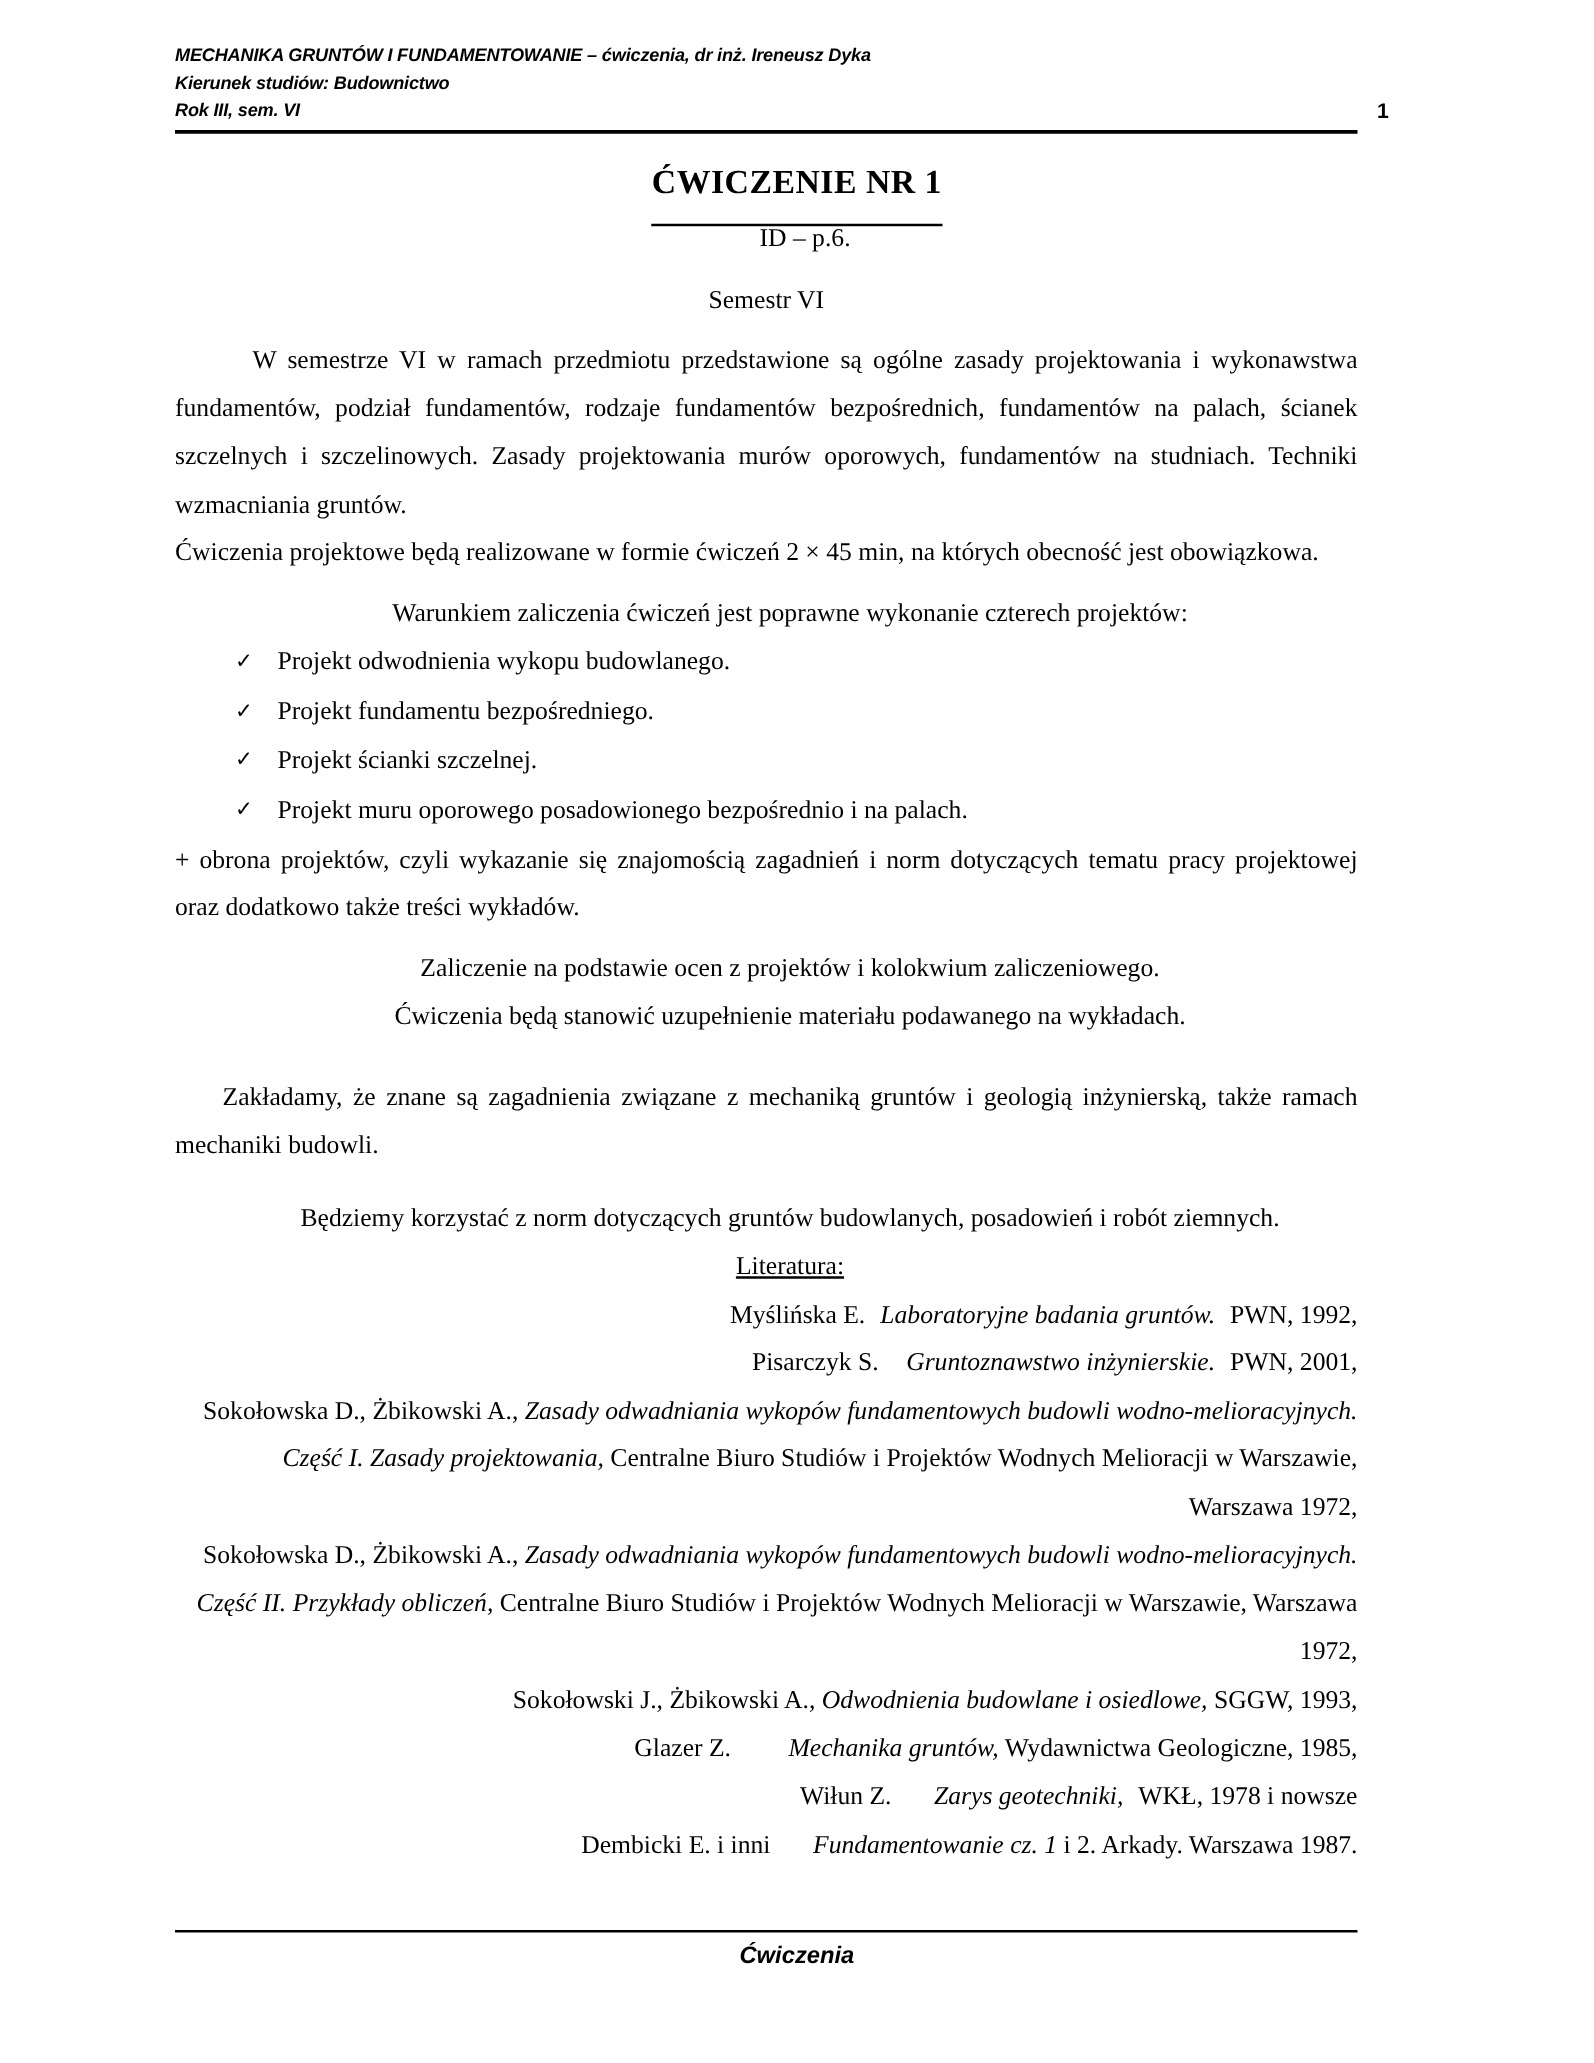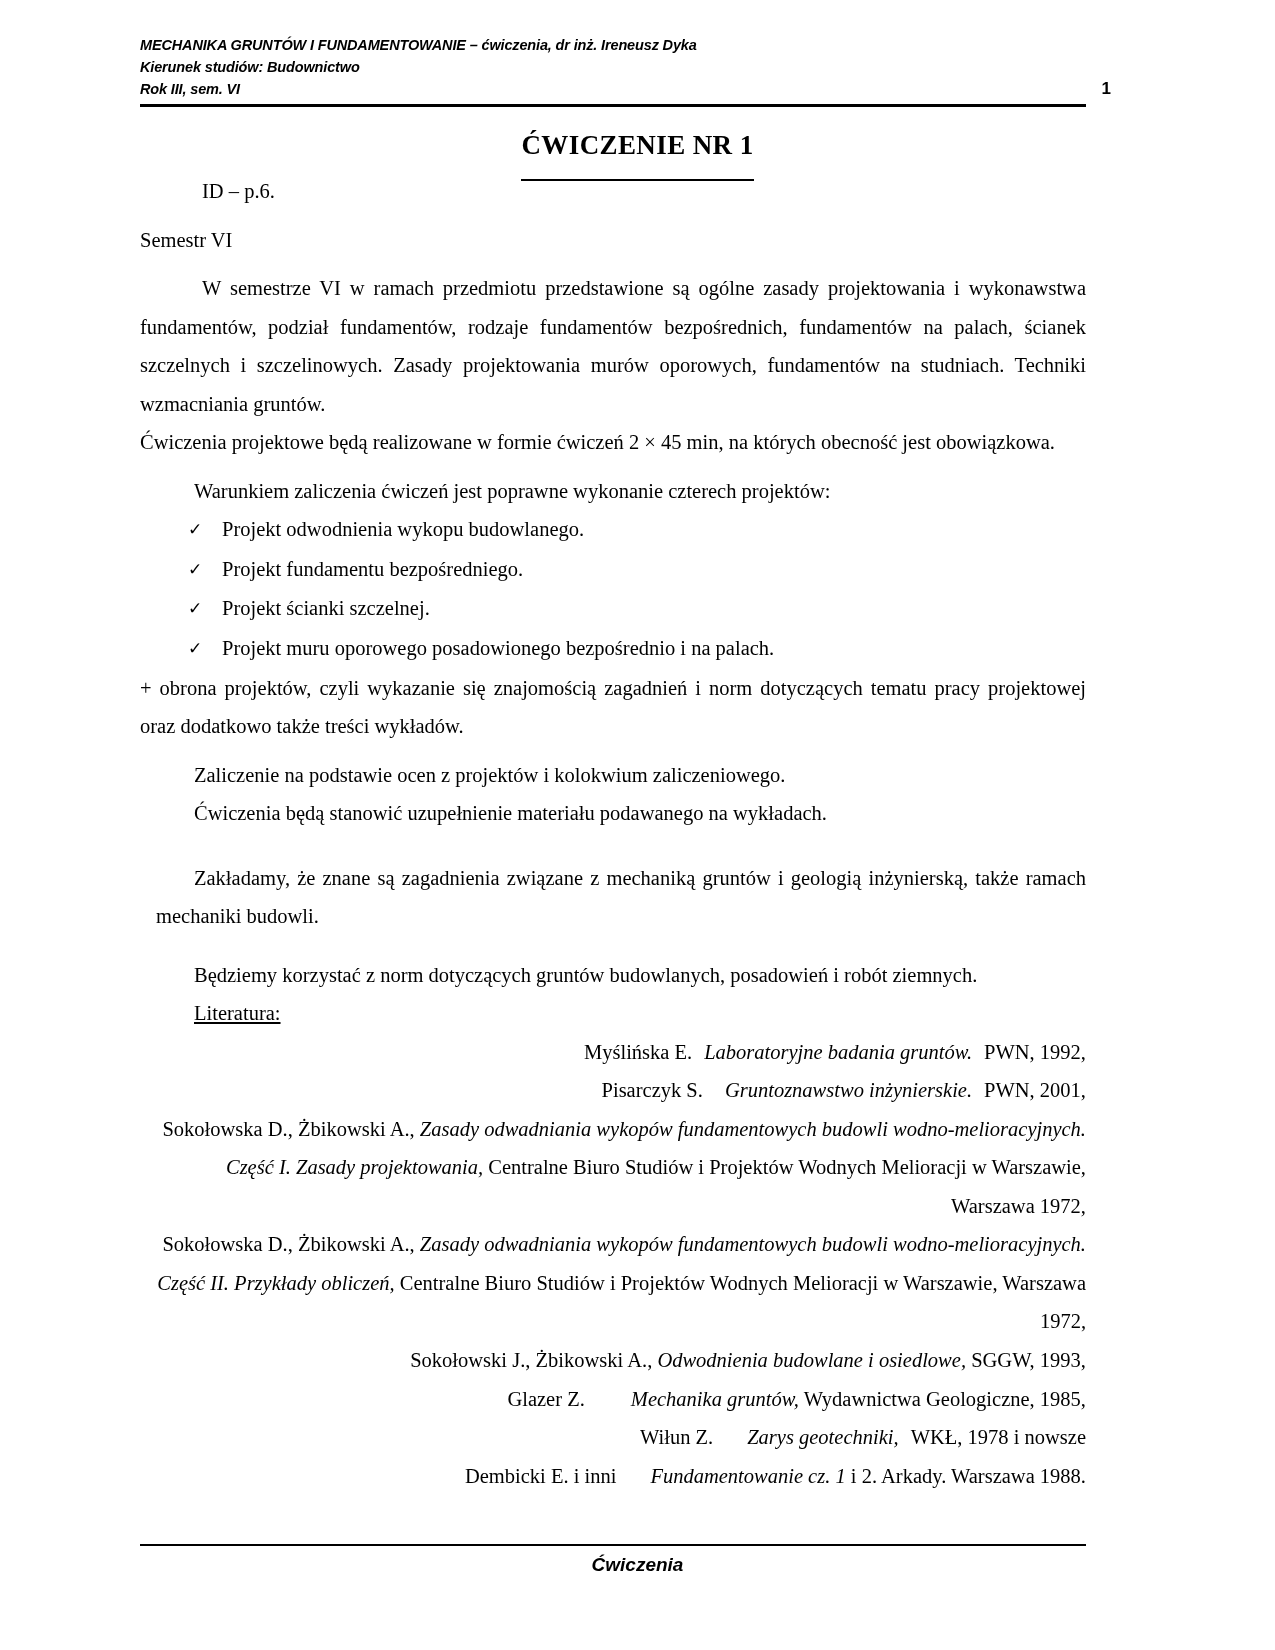--- a/index.html
+++ b/index.html
@@ -84,24 +84,24 @@
   .content {
     position: absolute;
     left: 140px;
     top: 172px;
     width: 946px;
     font-size: 20.5px;
     line-height: 1.88;
   }
   p { margin: 0; }
 
-  .p-indent-sm { text-indent: 38px; margin-left: 16px; }
+  .p-indent-sm { text-indent: 38px; }
   .p-indent-md { text-indent: 62px; }
   .p-justify { text-align: justify; }
-  .p-left { text-align: left; }
+  .p-left { text-align: center; }
 
   .spacer-sm { height: 10px; }
   .spacer-md { height: 20px; }
   .spacer-lg { height: 26px; }
 
   .u { text-decoration: underline; }
   .i { font-style: italic; }
 
   
   .check-list {
@@ -248,21 +248,21 @@
 
       <p class="lit-line">
         <span>Glazer Z.</span><span class="lit-gap-1"></span><span class="i">Mechanika gruntów,</span> <span>Wydawnictwa Geologiczne, 1985,</span>
       </p>
 
       <p class="lit-line">
         <span>Wiłun Z.</span><span class="lit-gap-4"></span><span class="i">Zarys geotechniki,</span><span class="lit-gap-3"></span><span>WKŁ, 1978 i nowsze</span>
       </p>
 
       <p class="lit-line">
-        <span>Dembicki E. i inni</span><span class="lit-gap-4"></span><span class="i">Fundamentowanie cz. 1</span> <span>i 2. Arkady. Warszawa 1988.</span>
+        <span>Dembicki E. i inni</span><span class="lit-gap-4"></span><span class="i">Fundamentowanie cz. 1</span> <span>i 2. Arkady. Warszawa 1987.</span>
       </p>
 
     </div>
   </div>
 
   <div class="footer-rule"></div>
   <div class="footer-text">Ćwiczenia</div>
 
 </div>
 

